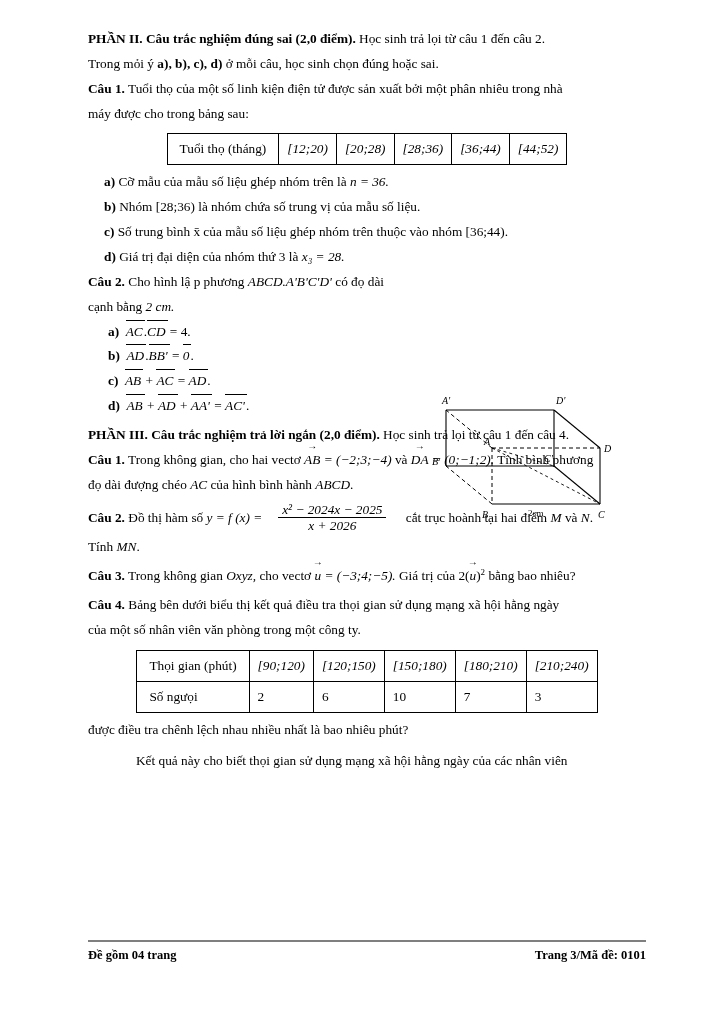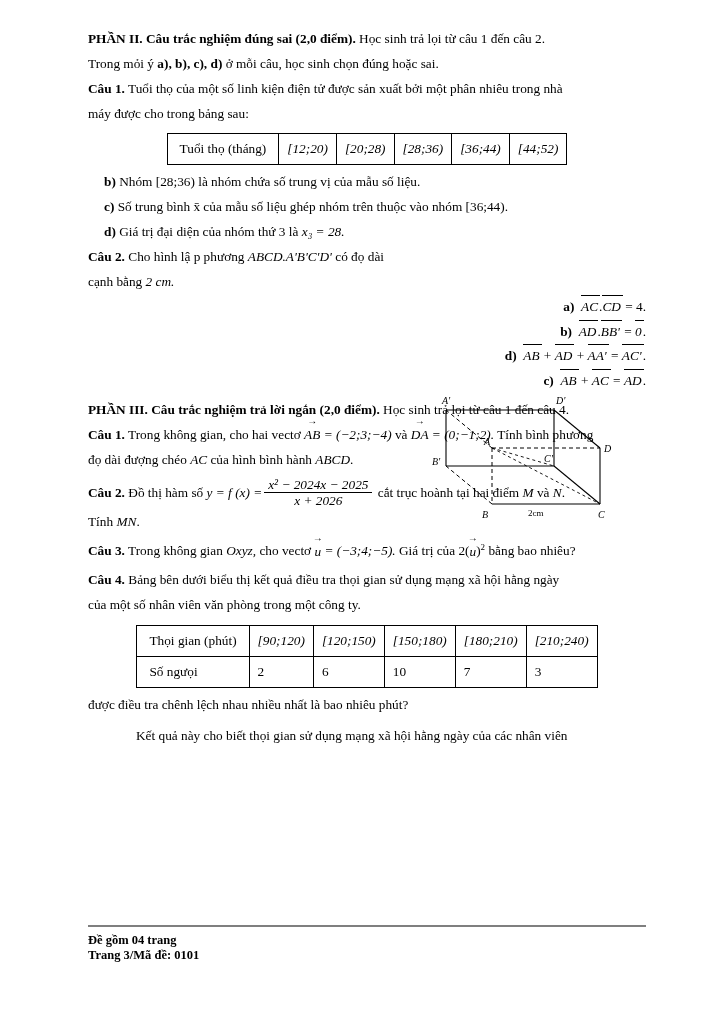--- a/index.html
+++ b/index.html
@@ -25,21 +25,21 @@
   p {
     margin: 0 0 0 0;
     font-size: 13.3px;
     line-height: 1.72;
     text-align: left;
   }
   .blk { margin-bottom: 2px; }
   b, .bold { font-weight: bold; }
   .mth { font-family: "Liberation Serif", serif; font-style: italic; }
   .ind { margin-left: 16px; }
-  .ind2 { margin-left: 20px; text-align: right; }
+  .ind2 { margin-left: 20px; }
 
   
   .iv { white-space: nowrap; font-style: italic; }
 
   
   table.dt {
     border-collapse: collapse;
     margin: 8px auto 6px auto;
     font-size: 13.3px;
   }
@@ -56,21 +56,21 @@
   .sub { font-size: 9px; vertical-align: sub; font-style: italic; }
   .sup { font-size: 9px; vertical-align: super; }
 
   
   .frac {
     display: inline-block;
     vertical-align: middle;
     text-align: center;
     font-style: italic;
     line-height: 1.15;
-    margin: 0 2px;
+    margin: 0 16px;
     position: relative;
     top: -1px;
   }
   .frac .num { display: block; border-bottom: 1px solid #000; padding: 0 4px; }
   .frac .den { display: block; padding: 0 4px; }
   .vecr { position: relative; display: inline-block; font-style: italic; padding-right: 1px; }
   .vecr::after {
     content: "";
     position: absolute;
     left: 0; right: -1px;
@@ -107,21 +107,20 @@
     font-size: 12.5px;
   }
   .footer .rule {
     border-top: 2px solid #7f7f7f;
     margin-bottom: 6px;
   }
   .footer .row {
     display: flex;
     justify-content: space-between;
     font-weight: bold;
-    flex-direction: column;
   }
   .q-head { margin-top: 6px; }
   .narrow { width: 360px; }
 </style>
 </head>
 <body>
 
 <div class="page">
 
   <p class="blk">
@@ -145,20 +144,24 @@
       <td><span class="iv">[12;20)</span></td>
       <td><span class="iv">[20;28)</span></td>
       <td><span class="iv">[28;36)</span></td>
       <td><span class="iv">[36;44)</span></td>
       <td><span class="iv">[44;52)</span></td>
     </tr>
   </tbody>
     </table>
 
   <p class="blk ind">
+    <b>a)</b>
+    <span>Cỡ mẫu của mẫu số liệu ghép nhóm trên là </span><span class="mth">n = 36.</span>
+  </p>
+  <p class="blk ind">
     <b>b)</b>
     <span>Nhóm [28;36) là nhóm chứa số trung vị của mẫu số liệu.</span>
   </p>
   <p class="blk ind">
     <b>c)</b>
     <span>Số trung bình x̄ của mẫu số liệu ghép nhóm trên thuộc vào nhóm [36;44).</span>
   </p>
   <p class="blk ind">
     <b>d)</b>
     <span>Giá trị đại diện của nhóm thứ 3 là </span><span class="mth">x₃ = 28.</span>
@@ -173,26 +176,26 @@
 
   <p class="blk ind2">
     <b>a)</b>&nbsp;
     <span><span class="vecr">AC</span>.<span class="vecr">CD</span> = 4.</span>
   </p>
   <p class="blk ind2">
     <b>b)</b>&nbsp;
     <span><span class="vecr">AD</span>.<span class="vecr">BB'</span> = <span class="vecr">0</span>.</span>
   </p>
   <p class="blk ind2">
+    <b>c)</b>&nbsp;
+    <span><span class="vecr">AB</span> + <span class="vecr">AC</span> = <span class="vecr">AD</span>.</span>
+  </p>
+  <p class="blk ind2">
     <b>d)</b>&nbsp;
     <span><span class="vecr">AB</span> + <span class="vecr">AD</span> + <span class="vecr">AA'</span> = <span class="vecr">AC'</span>.</span>
-  </p>
-  <p class="blk ind2">
-    <b>c)</b>&nbsp;
-    <span><span class="vecr">AB</span> + <span class="vecr">AC</span> = <span class="vecr">AD</span>.</span>
   </p>
 
   <div class="fig">
     <svg width="222" height="180" viewBox="0 0 222 180">
 
       <polyline points="60,160 168,160" stroke="#000" fill="none" stroke-width="1.1"></polyline>
       <polyline points="168,160 168,104" stroke="#000" fill="none" stroke-width="1.1"></polyline>
 
       <polyline points="60,104 168,104" stroke="#000" fill="none" stroke-width="1" stroke-dasharray="4,3"></polyline>
       <polyline points="60,104 60,160" stroke="#000" fill="none" stroke-width="1" stroke-dasharray="4,3"></polyline>

